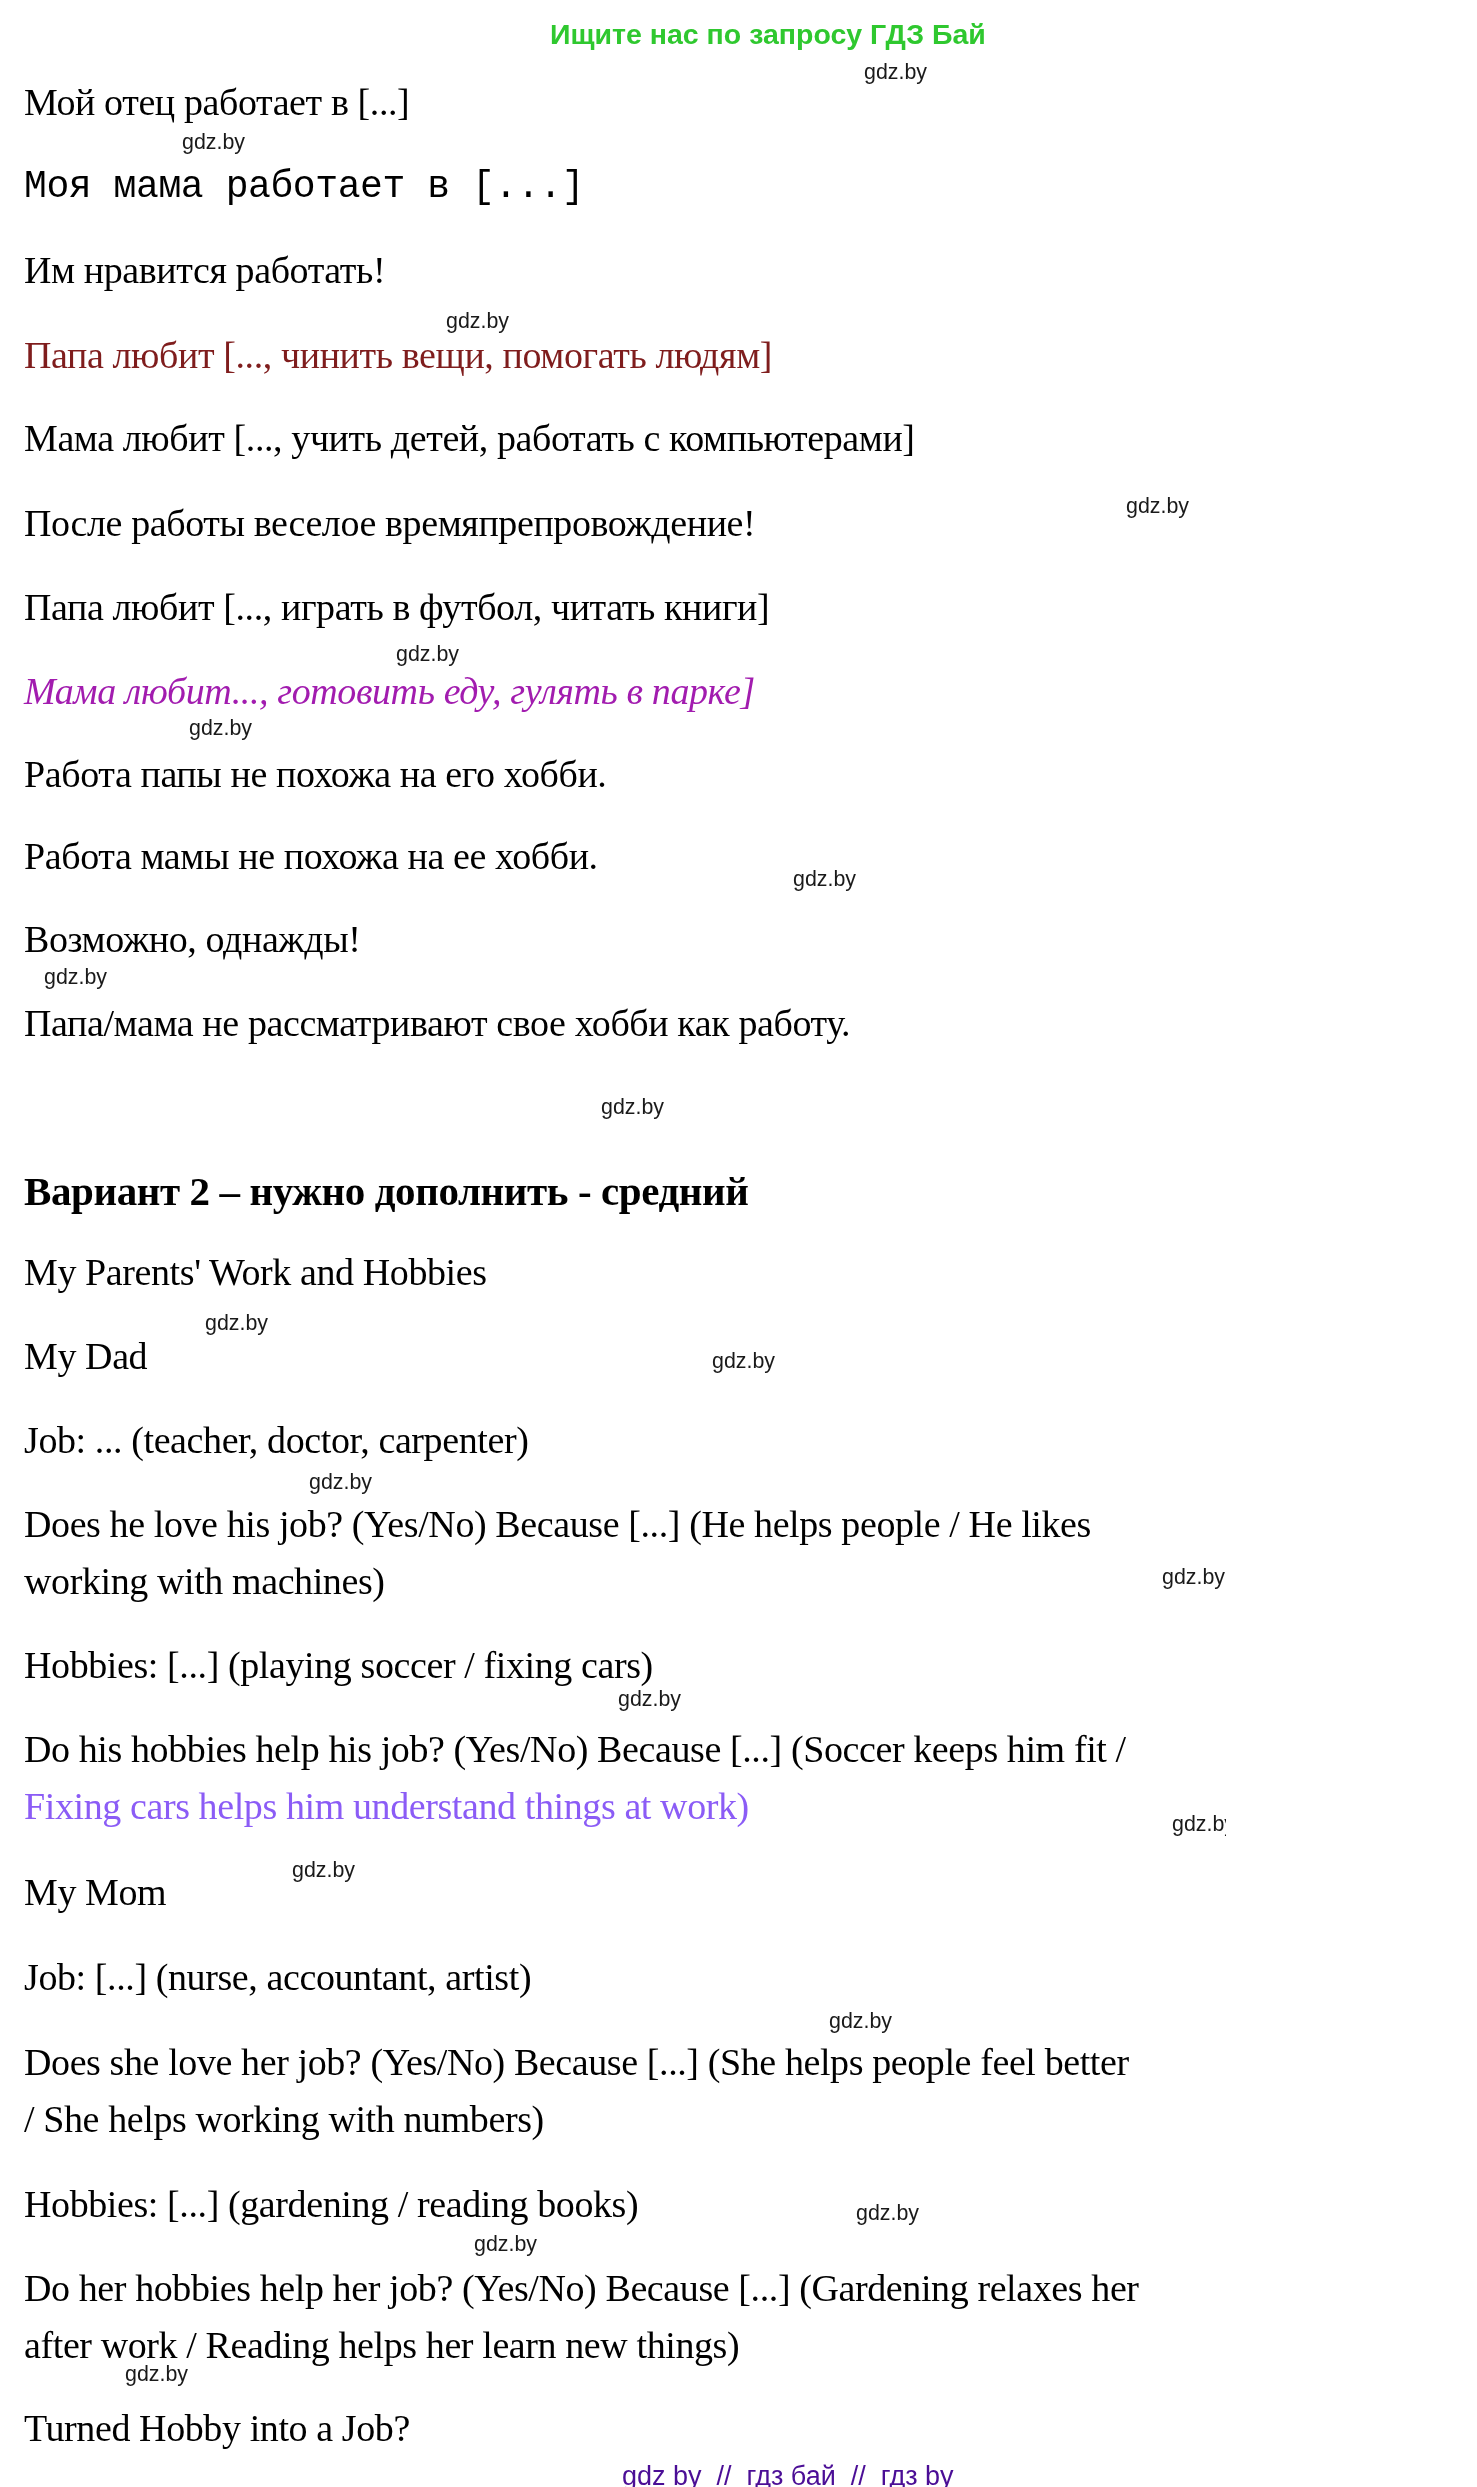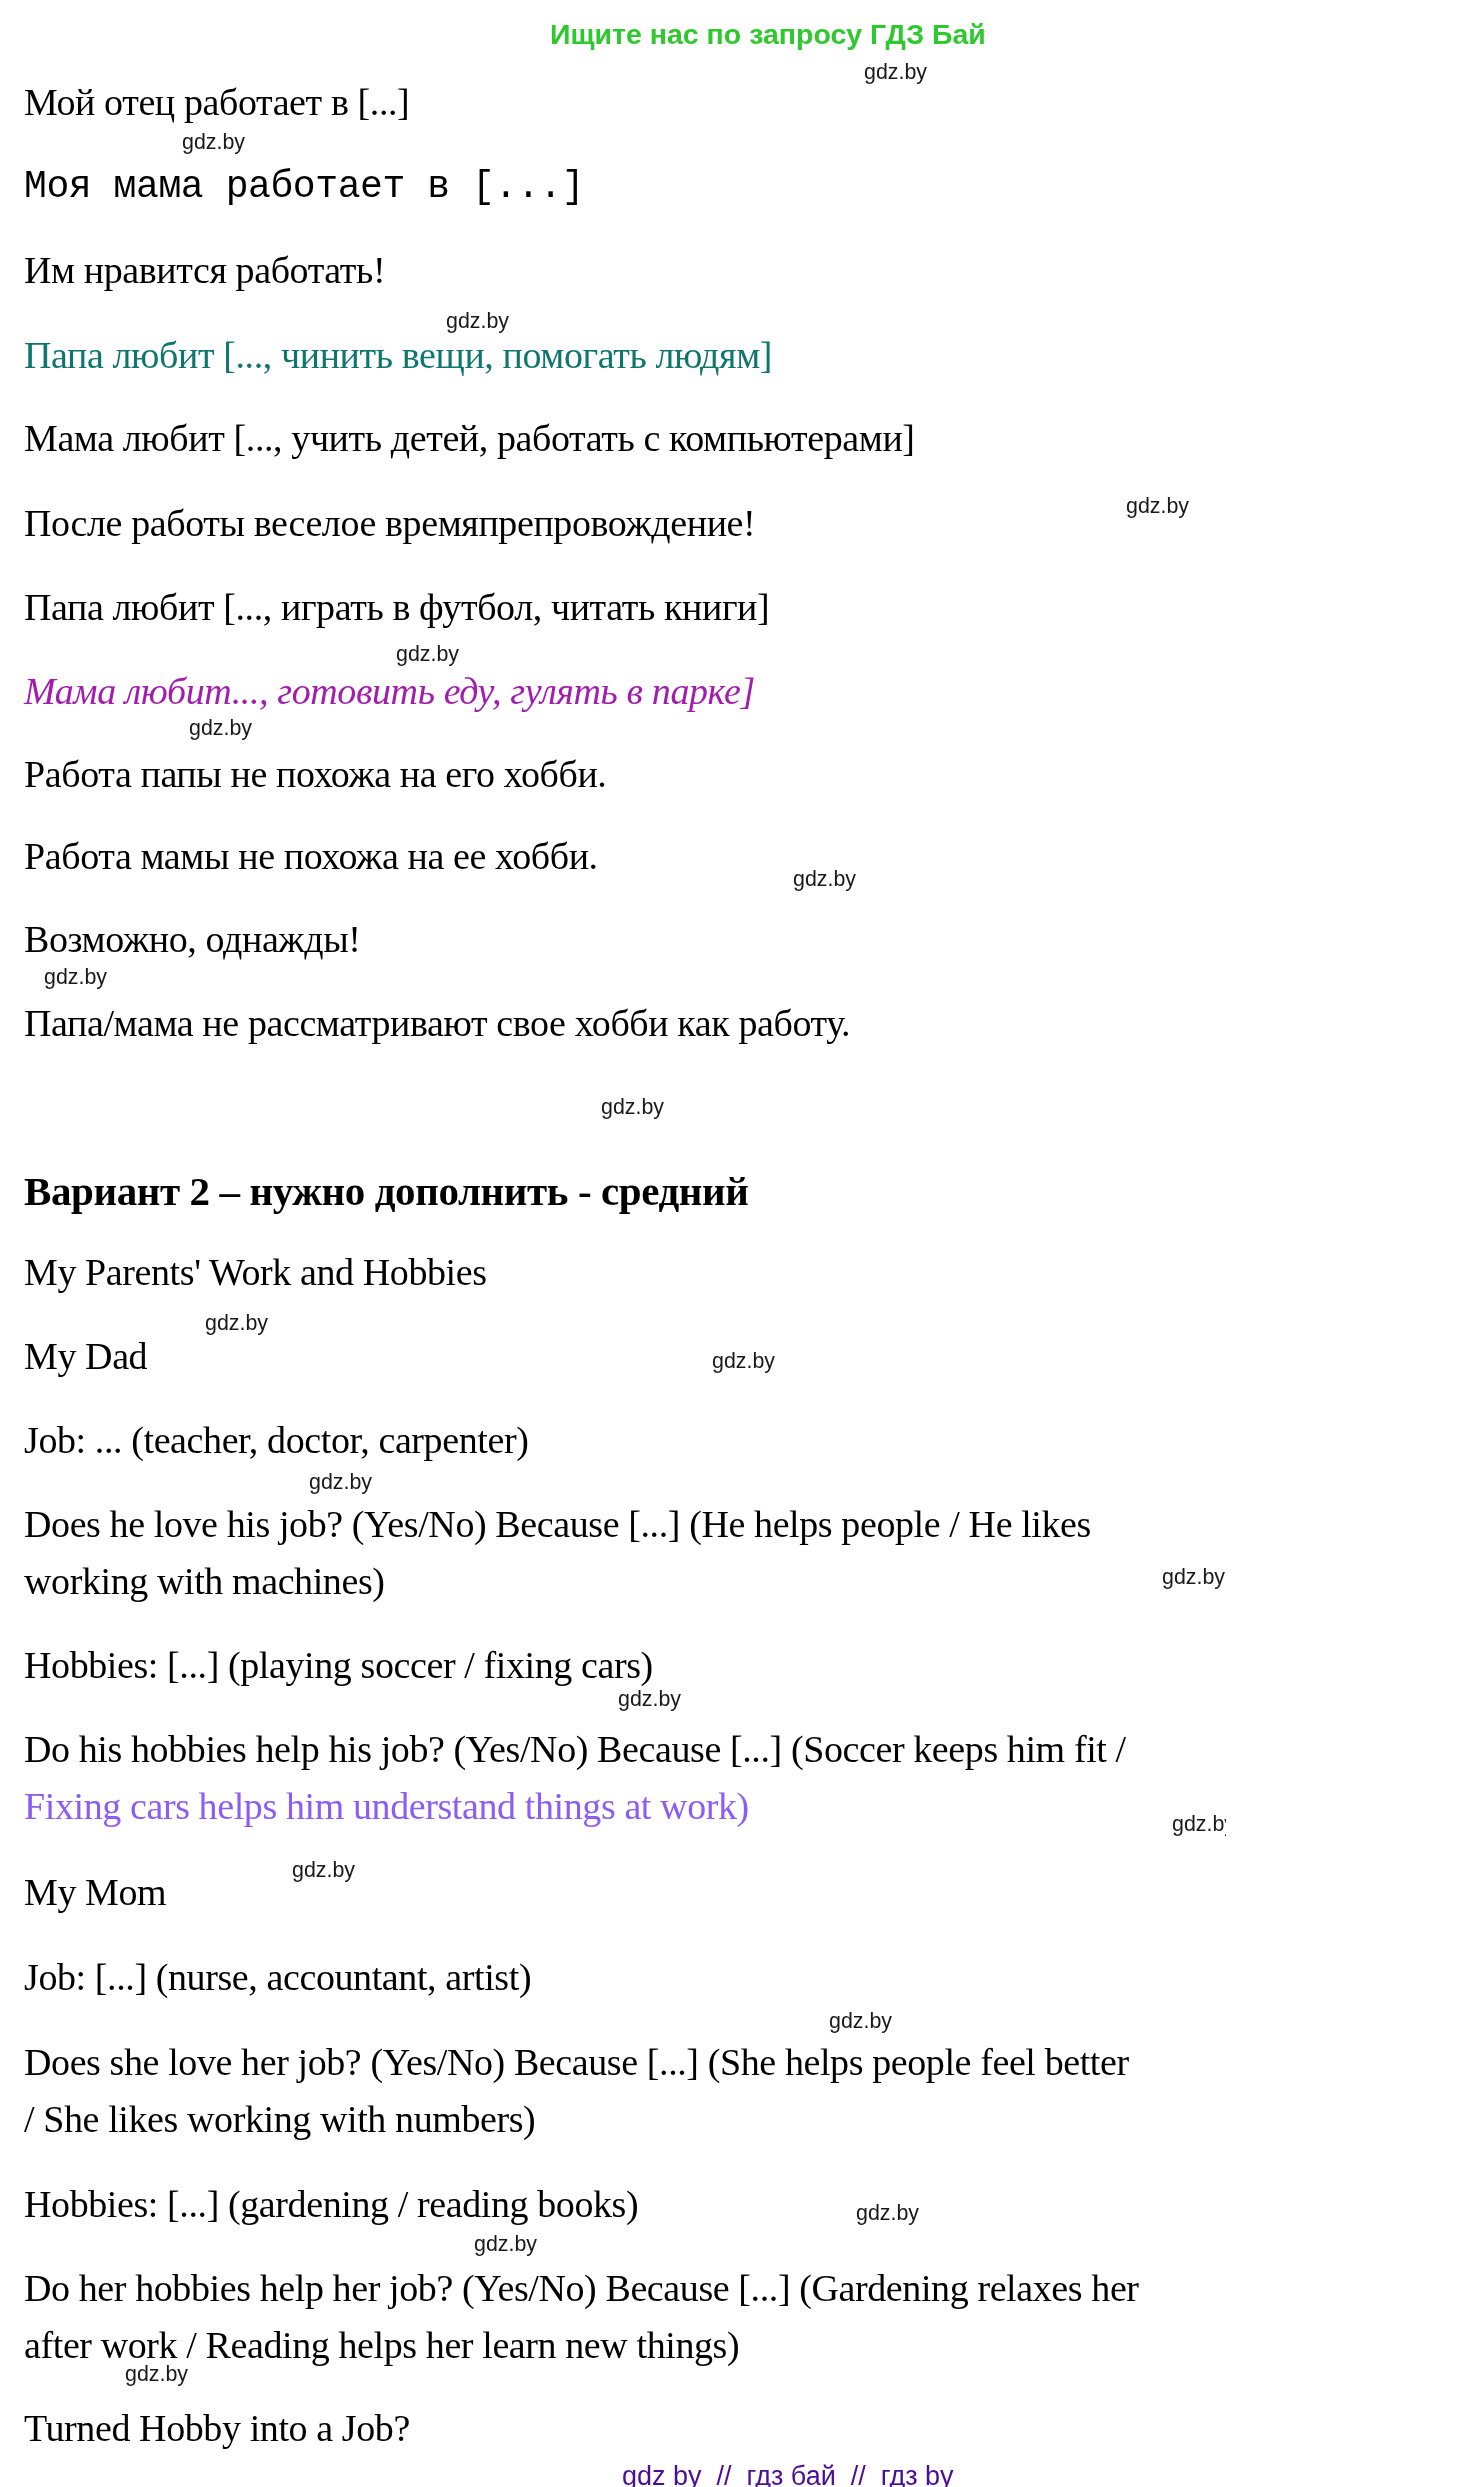--- a/index.html
+++ b/index.html
@@ -62,42 +62,42 @@
 </head>
 <body style="background: rgb(255, 255, 255);">
 
 <div class="page">
   <div class="banner" style="color: rgb(47, 200, 47);">Ищите нас по запросу ГДЗ Бай</div>
 
   <div id="text-layer">
       <div class="text-line" style="left: 24px; top: 67px; color: rgb(0, 0, 0);">Мой отец работает в [...]</div>
       <div class="text-line" style="left: 24px; top: 151px; color: rgb(0, 0, 0); font-family: Liberation Mono, monospace;">Моя мама работает в [...]</div>
       <div class="text-line" style="left: 24px; top: 235px; color: rgb(0, 0, 0);">Им нравится работать!</div>
-      <div class="text-line" style="left: 24px; top: 320px; color: #0f766e;">Папа любит [..., чинить вещи, помогать людям]</div>
+      <div class="text-line" style="left: 24px; top: 320px; color: #7f1d1d;">Папа любит [..., чинить вещи, помогать людям]</div>
       <div class="text-line" style="left: 24px; top: 403px; color: rgb(0, 0, 0);">Мама любит [..., учить детей, работать с компьютерами]</div>
       <div class="text-line" style="left: 24px; top: 488px; color: rgb(0, 0, 0);">После работы веселое времяпрепровождение!</div>
       <div class="text-line" style="left: 24px; top: 572px; color: rgb(0, 0, 0);">Папа любит [..., играть в футбол, читать книги]</div>
       <div class="text-line" style="left: 24px; top: 656px; color: #a21caf; font-style: italic;">Мама любит..., готовить еду, гулять в парке]</div>
       <div class="text-line" style="left: 24px; top: 739px; color: rgb(0, 0, 0);">Работа папы не похожа на его хобби.</div>
       <div class="text-line" style="left: 24px; top: 821px; color: rgb(0, 0, 0);">Работа мамы не похожа на ее хобби.</div>
       <div class="text-line" style="left: 24px; top: 904px; color: rgb(0, 0, 0);">Возможно, однажды!</div>
       <div class="text-line" style="left: 24px; top: 988px; color: rgb(0, 0, 0);">Папа/мама не рассматривают свое хобби как работу.</div>
       <div class="text-line bold" style="left: 24px; top: 1154px; color: rgb(0, 0, 0);">Вариант 2 – нужно дополнить - средний</div>
       <div class="text-line" style="left: 24px; top: 1237px; color: rgb(0, 0, 0);">My Parents' Work and Hobbies</div>
       <div class="text-line" style="left: 24px; top: 1321px; color: rgb(0, 0, 0);">My Dad</div>
       <div class="text-line" style="left: 24px; top: 1405px; color: rgb(0, 0, 0);">Job: ... (teacher, doctor, carpenter)</div>
       <div class="text-line" style="left: 24px; top: 1489px; color: rgb(0, 0, 0);">Does he love his job? (Yes/No) Because [...] (He helps people / He likes</div>
       <div class="text-line" style="left: 24px; top: 1546px; color: rgb(0, 0, 0);">working with machines)</div>
       <div class="text-line" style="left: 24px; top: 1630px; color: rgb(0, 0, 0);">Hobbies: [...] (playing soccer / fixing cars)</div>
       <div class="text-line" style="left: 24px; top: 1714px; color: rgb(0, 0, 0);">Do his hobbies help his job? (Yes/No) Because [...] (Soccer keeps him fit /</div>
       <div class="text-line" style="left: 24px; top: 1771px; color: #8b5cf6;">Fixing cars helps him understand things at work)</div>
       <div class="text-line" style="left: 24px; top: 1857px; color: rgb(0, 0, 0);">My Mom</div>
       <div class="text-line" style="left: 24px; top: 1942px; color: rgb(0, 0, 0);">Job: [...] (nurse, accountant, artist)</div>
       <div class="text-line" style="left: 24px; top: 2027px; color: rgb(0, 0, 0);">Does she love her job? (Yes/No) Because [...] (She helps people feel better</div>
-      <div class="text-line" style="left: 24px; top: 2084px; color: rgb(0, 0, 0);">/ She likes working with numbers)</div>
+      <div class="text-line" style="left: 24px; top: 2084px; color: rgb(0, 0, 0);">/ She helps working with numbers)</div>
       <div class="text-line" style="left: 24px; top: 2169px; color: rgb(0, 0, 0);">Hobbies: [...] (gardening / reading books)</div>
       <div class="text-line" style="left: 24px; top: 2253px; color: rgb(0, 0, 0);">Do her hobbies help her job? (Yes/No) Because [...] (Gardening relaxes her</div>
       <div class="text-line" style="left: 24px; top: 2310px; color: rgb(0, 0, 0);">after work / Reading helps her learn new things)</div>
       <div class="text-line" style="left: 24px; top: 2393px; color: rgb(0, 0, 0);">Turned Hobby into a Job?</div>
     </div>
 
   <div id="watermark-layer">
       <div class="wm" style="left: 864px; top: 46px; color: rgb(26, 26, 26);">gdz.by</div>
       <div class="wm" style="left: 182px; top: 116px; color: rgb(26, 26, 26);">gdz.by</div>
       <div class="wm" style="left: 1276px; top: 236px; color: rgb(26, 26, 26);">gdz.by</div>

